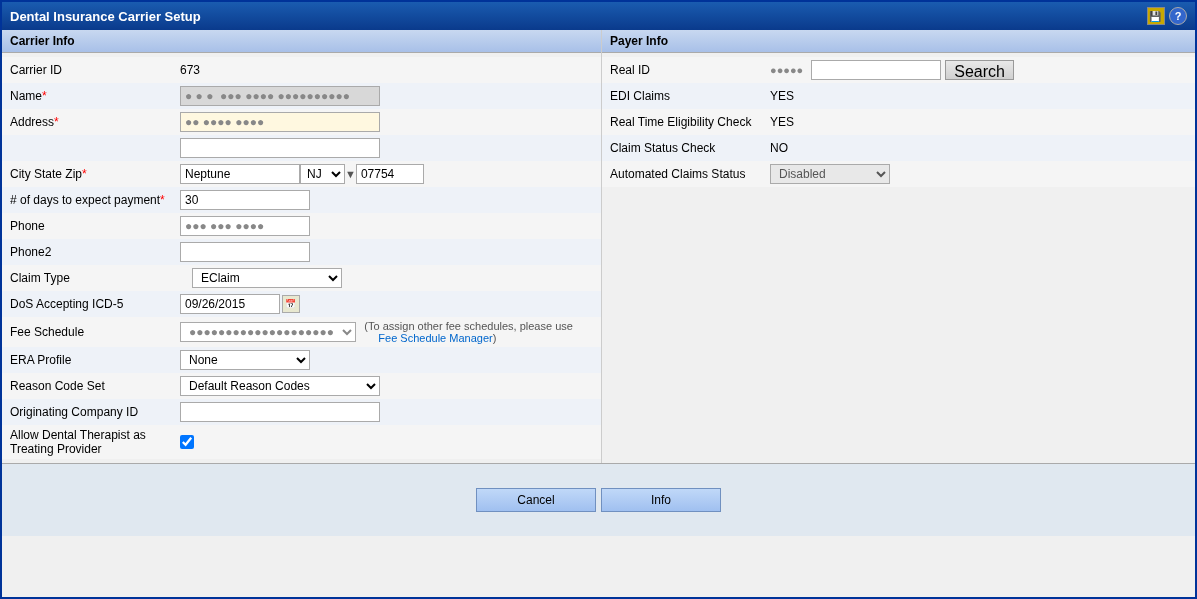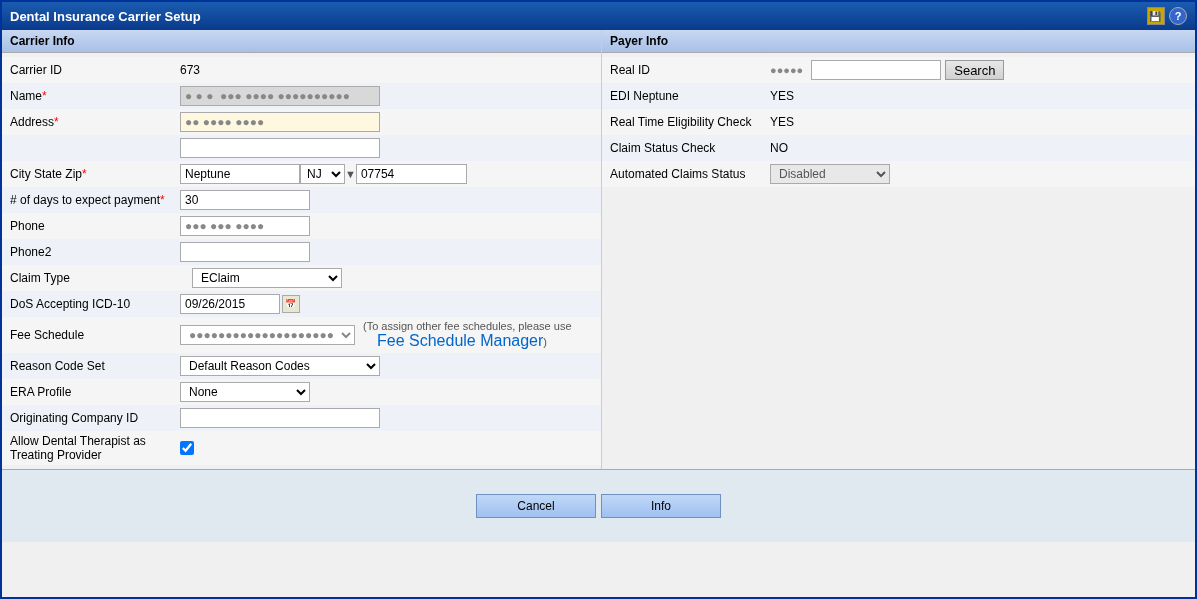--- a/index.html
+++ b/index.html
@@ -137,21 +137,21 @@
     .payer-id-masked {
       font-size: 11px;
       color: #888;
       margin-right: 4px;
     }
 
     .search-btn {
       background: linear-gradient(to bottom, #e8e8e8, #d0d0d0);
       border: 1px solid #999;
       padding: 2px 8px;
-      font-size: 13px;
+      font-size: 16px;
       cursor: pointer;
       height: 20px;
     }
 
     .status-yes {
       color: #000;
       font-size: 12px;
     }
 
     .status-no {
@@ -193,21 +193,21 @@
     }
 
     .fee-schedule-note {
       font-size: 11px;
       color: #555;
     }
 
     .fee-schedule-link {
       color: #0066cc;
       text-decoration: none;
-      font-size: 16px;
+      font-size: 11px;
       margin-left: 14px;
     }
 
     .bottom-bar {
       background: #e0e8f0;
       border-top: 1px solid #aaa;
       padding: 24px;
       display: flex;
       justify-content: center;
       gap: 5px;
@@ -304,21 +304,21 @@
             <span>City State Zip</span><span class="required">*</span>
           </span>
           <div class="city-state-zip">
             <input type="text" class="form-input" style="width: 120px;" value="Neptune">
             <select class="state-select">
               <option>NJ</option>
               <option>NY</option>
               <option>CA</option>
             </select>
             <span style="font-size:11px;color:#555;">▼</span>
-            <input type="text" class="form-input" style="width: 111px;" value="07754">
+            <input type="text" class="form-input" style="width: 68px;" value="07754">
           </div>
         </div>
 
         <div class="form-row">
           <span class="form-label">
             <span># of days to expect payment</span><span class="required">*</span>
           </span>
           <input type="text" class="form-input" style="width: 130px;" value="30">
         </div>
 
@@ -335,52 +335,52 @@
         <div class="form-row">
           <span class="form-label">Claim Type</span>
           <select class="dropdown-select" style="width:150px;margin-left:12px;">
             <option>EClaim</option>
             <option>Paper</option>
             <option>Both</option>
           </select>
         </div>
 
         <div class="form-row">
-          <span class="form-label">DoS Accepting ICD-10</span>
+          <span class="form-label">DoS Accepting ICD-5</span>
           <div class="date-input-wrapper">
             <input type="text" class="form-input" style="width: 100px;" value="09/26/2015">
             <div class="calendar-icon">📅</div>
           </div>
         </div>
 
         <div class="form-row">
           <span class="form-label">Fee Schedule</span>
           <div class="fee-schedule-row">
             <select class="dropdown-select fee-schedule-select" style="width:260px; color:#888;">
               <option value="">●●●●●●●●●●●●●●●●●●●●</option>
             </select>
             <span class="fee-schedule-note">
               (To assign other fee schedules, please use <a href="#" class="fee-schedule-link">Fee Schedule Manager</a>)
             </span>
           </div>
         </div>
 
         <div class="form-row">
+          <span class="form-label">ERA Profile</span>
+          <select class="dropdown-select" style="width:130px;">
+            <option>None</option>
+            <option>Option1</option>
+          </select>
+        </div>
+
+        <div class="form-row">
           <span class="form-label">Reason Code Set</span>
           <select class="dropdown-select" style="width:200px;">
             <option>Default Reason Codes</option>
             <option>Custom</option>
-          </select>
-        </div>
-
-        <div class="form-row">
-          <span class="form-label">ERA Profile</span>
-          <select class="dropdown-select" style="width:130px;">
-            <option>None</option>
-            <option>Option1</option>
           </select>
         </div>
 
         <div class="form-row">
           <span class="form-label">Originating Company ID</span>
           <input type="text" class="form-input" style="width: 200px;" value="">
         </div>
 
 
         <div class="form-row">
@@ -402,21 +402,21 @@
         <div class="form-row">
           <span class="form-label right-form-label">Real ID</span>
           <div class="payer-id-row">
             <span class="payer-id-masked">●●●●●</span>
             <input type="text" class="form-input" style="width: 130px;" value="">
             <button class="search-btn">Search</button>
           </div>
         </div>
 
         <div class="form-row">
-          <span class="form-label right-form-label">EDI Neptune</span>
+          <span class="form-label right-form-label">EDI Claims</span>
           <span class="form-value status-yes">YES</span>
         </div>
 
         <div class="form-row">
           <span class="form-label right-form-label">Real Time Eligibility Check</span>
           <span class="form-value status-yes">YES</span>
         </div>
 
         <div class="form-row">
           <span class="form-label right-form-label">Claim Status Check</span>

